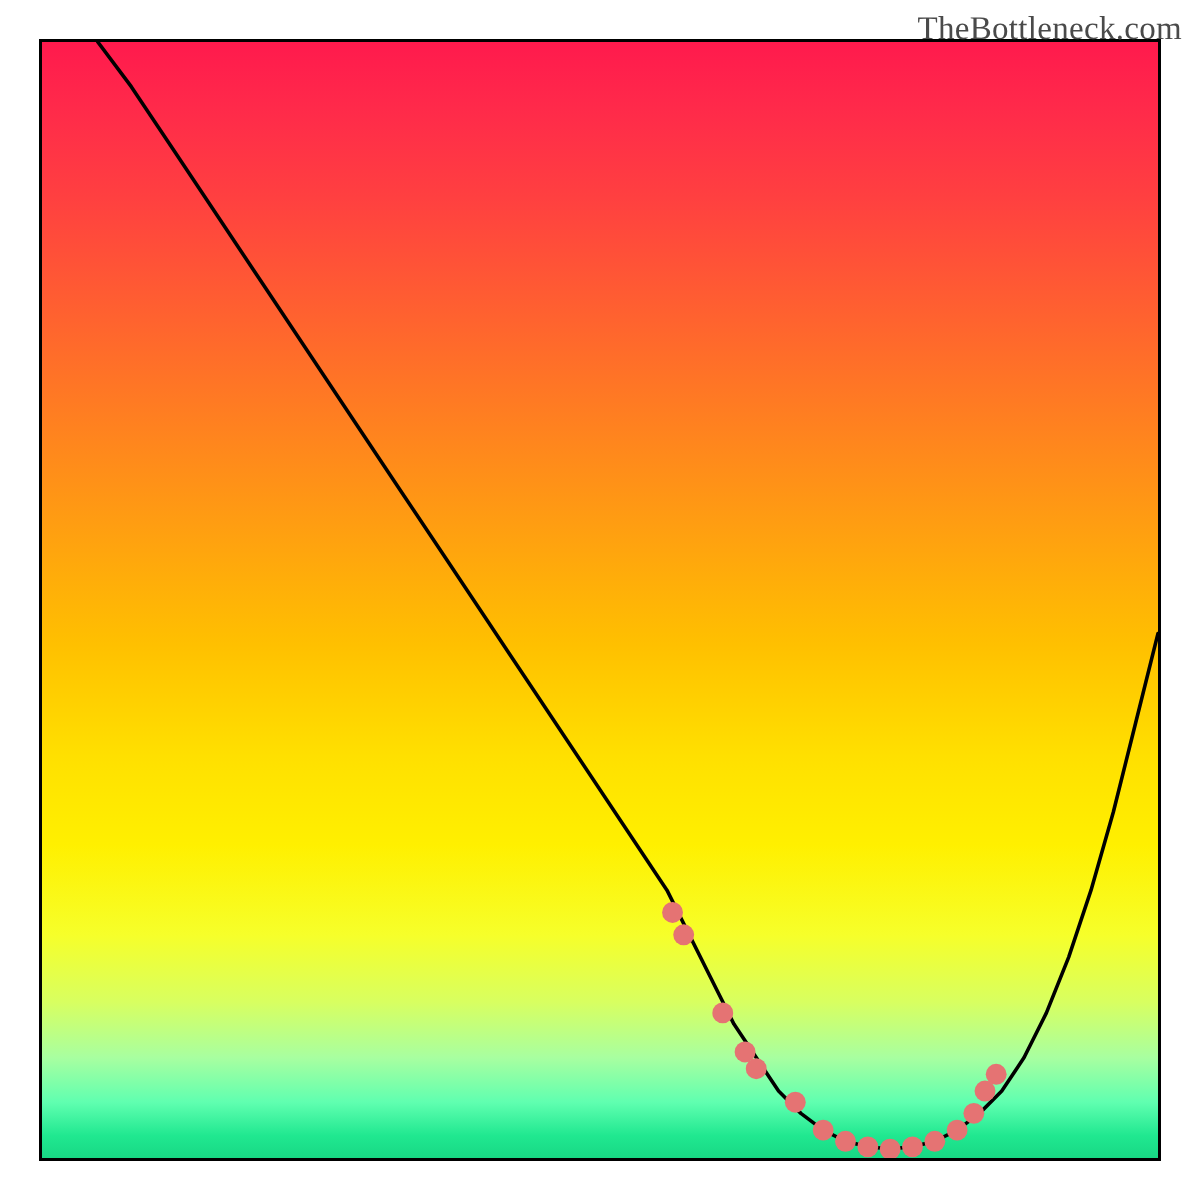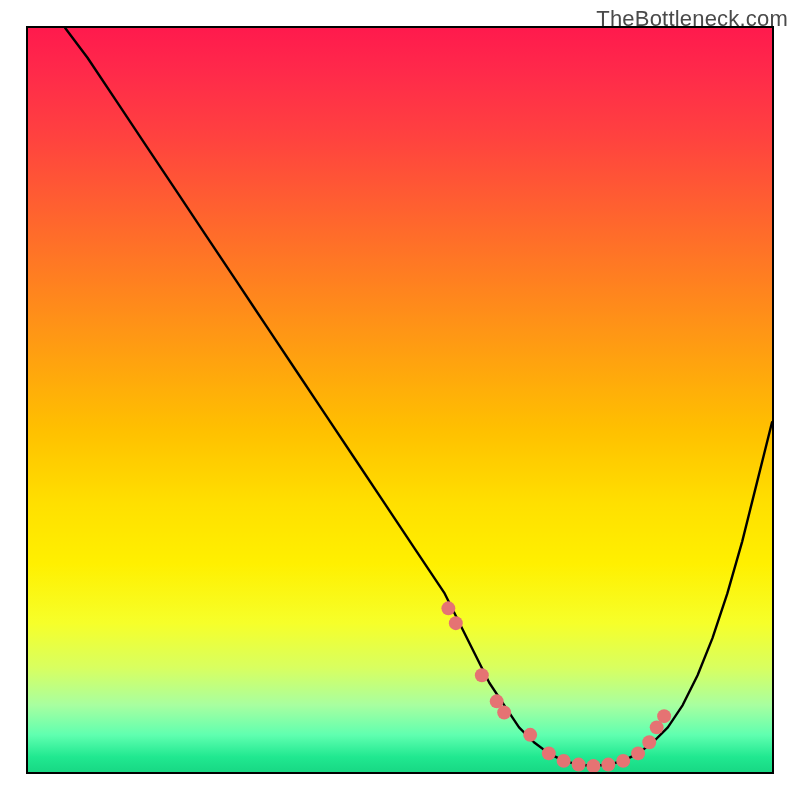--- a/index.html
+++ b/index.html
@@ -7,20 +7,21 @@
     padding: 0;
     width: 800px;
     height: 800px;
     background: #ffffff;
     font-family: Arial, Helvetica, sans-serif;
   }
   .container {
     position: relative;
     width: 800px;
     height: 780px;
+    font-family: Liberation Serif, serif;
   }
   .watermark {
     position: absolute;
     top: 6px;
     right: 12px;
     font-size: 22px;
     font-weight: 500;
     color: #4a4a4a;
     letter-spacing: 0.2px;
     z-index: 10;

